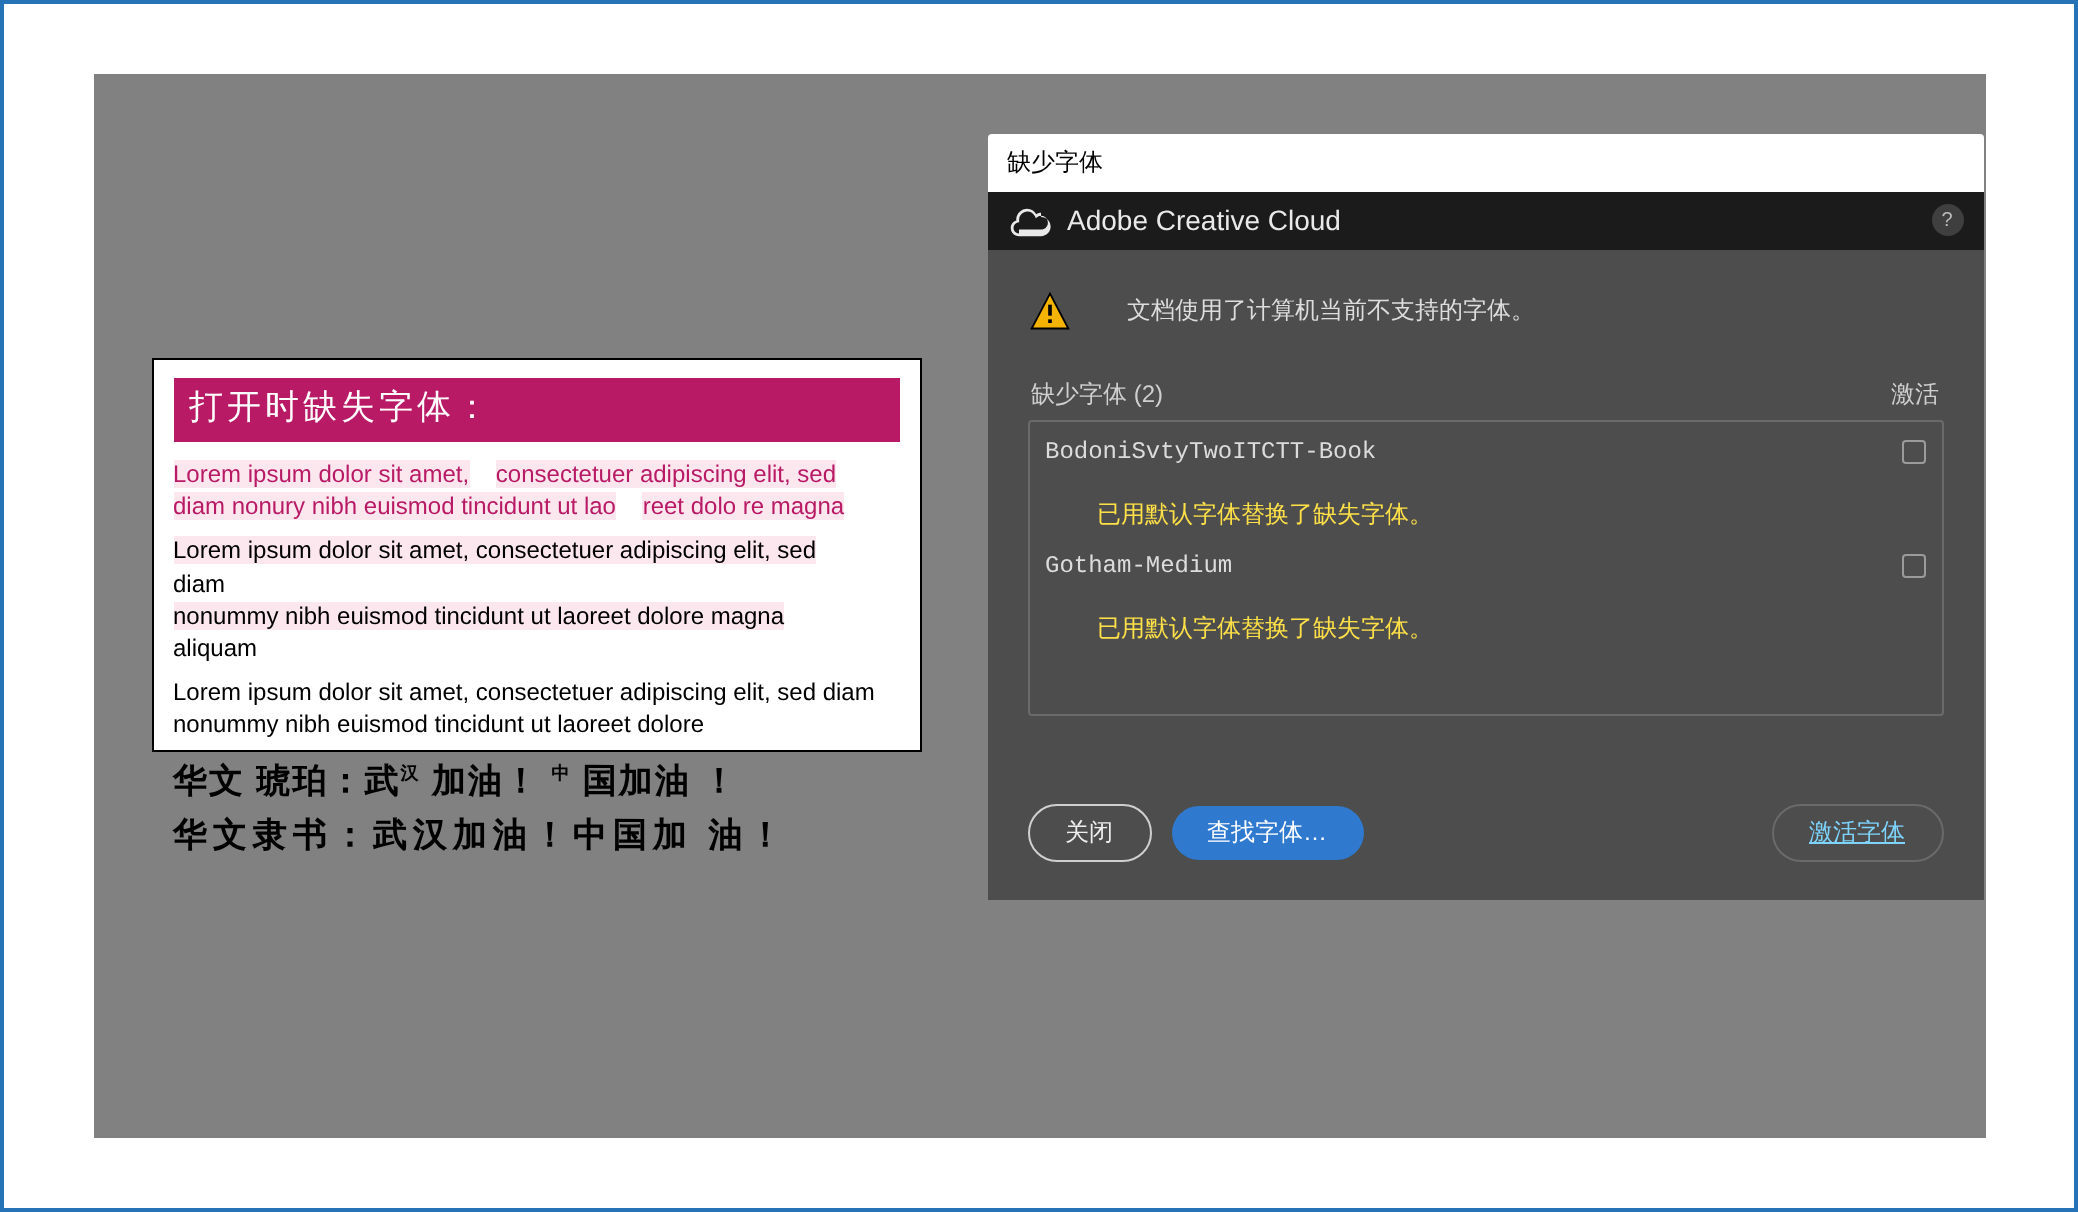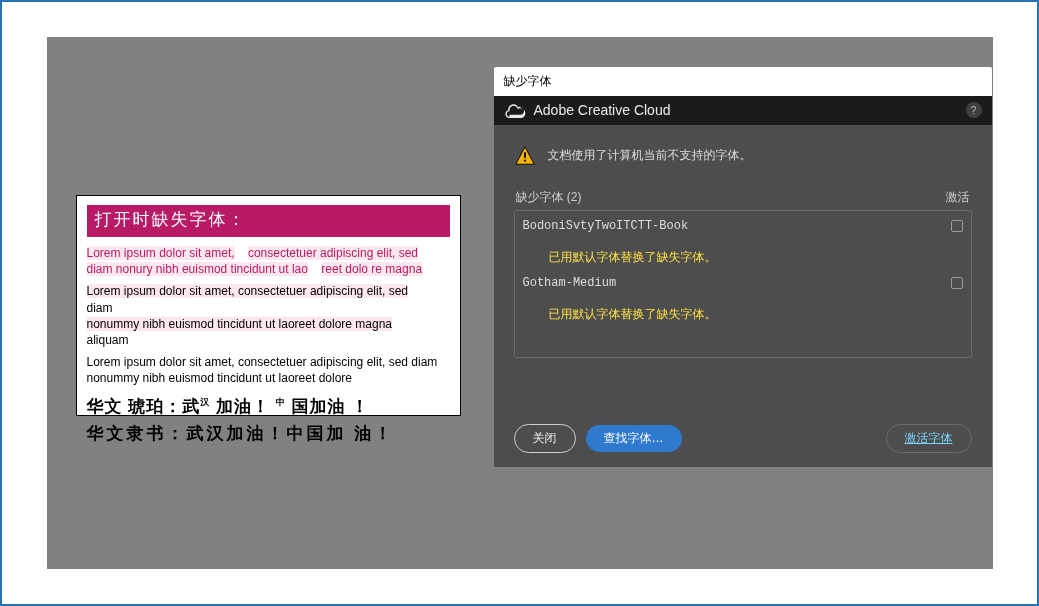--- a/index.html
+++ b/index.html
@@ -12,22 +12,22 @@
 }
 .canvas{
   width:946px;height:532px;
   background:#818181;
   position:relative;
 }
 
 
 .doc{
   position:absolute;
-  left:29px;top:158px;
-  width:385px;height:221px;
+  left:29px;top:142px;
+  width:385px;height:197px;
   background:#fff;
   border:1px solid #000;
   padding:9px 10px;
   font-size:12px;
   color:#000;
   line-height:1.35;
 }
 .doc .title-bar{
   background:#b81a66;
   color:#fff;
@@ -72,37 +72,37 @@
   width:16px;height:16px;border-radius:50%;
   background:#3f3f3f;color:#bbb;font-size:10px;
   display:flex;align-items:center;justify-content:center;cursor:pointer;
 }
 .dlg-body{
   flex:1;background:#4d4d4d;color:#d9d9d9;
   padding:12px 20px 14px;
   display:flex;flex-direction:column;
   font-size:12px;
 }
-.notice{display:flex;align-items:flex-start;gap:12px;padding:8px 0 18px;text-align:center;}
+.notice{display:flex;align-items:flex-start;gap:28px;padding:8px 0 18px;text-align:center;}
 .warn-icon{width:22px;height:22px;flex:0 0 auto;}
 .notice-text{font-size:12px;color:#ddd;padding-top:2px;}
 
 .list-head{display:flex;justify-content:space-between;font-size:12px;color:#cfcfcf;padding:4px 2px 4px;}
 .font-list{
   border:1px solid #6a6a6a;border-radius:2px;
   padding:6px 8px;
   height:148px;
 }
 .font-item{padding:2px 0 8px;}
 .font-item-top{display:flex;align-items:center;justify-content:space-between;}
 .font-name{font-family:"Courier New",monospace;font-size:12px;color:#dcdcdc;}
 .font-sub{font-size:12px;color:#fde047;padding-left:26px;margin-top:16px;}
 .chk{width:12px;height:12px;border:1px solid #9b9b9b;border-radius:2px;cursor:pointer;}
 
-.actions{display:flex;align-items:center;gap:10px;margin-top:66px;}
+.actions{display:flex;align-items:center;gap:10px;margin-top:44px;}
 .btn{
   border-radius:999px;padding:5px 18px;font-size:12px;cursor:pointer;
   border:none;display:inline-flex;align-items:center;
 }
 .btn-outline{background:transparent;color:#eee;border:1px solid #cfcfcf;}
 .btn-primary{background:#2f7acf;color:#fff;}
 .btn-disabled{
   margin-left:auto;background:transparent;color:#7dd3fc;
   border:1px solid #6a6a6a;cursor:default;text-decoration:underline;
 }

